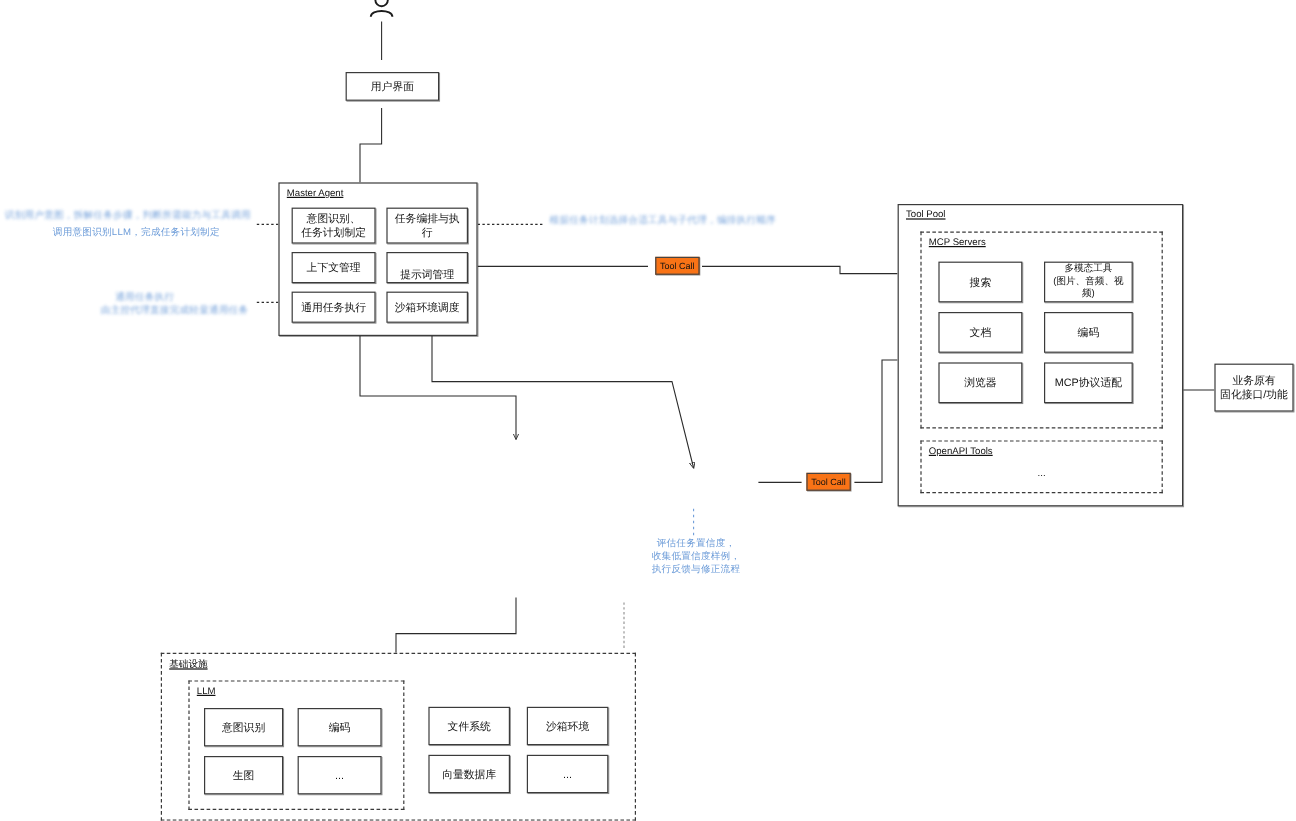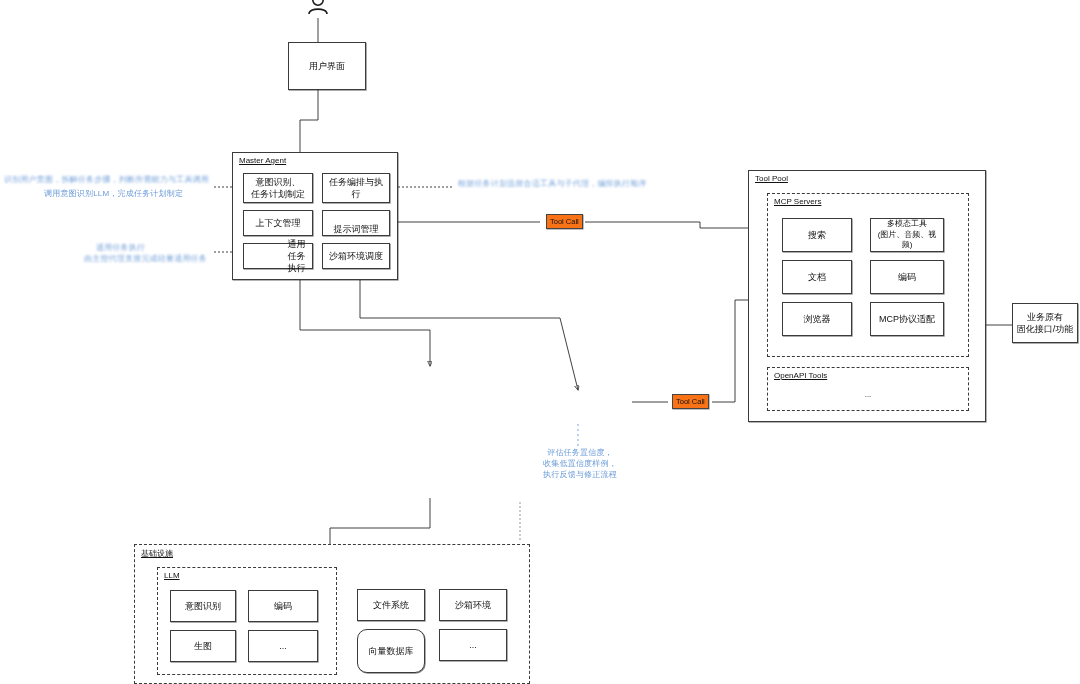--- a/index.html
+++ b/index.html
@@ -93,21 +93,21 @@
 
       <path d="M520,540 L520,500" stroke-dasharray="2,2" opacity="0.55"></path>
     </g>
   </svg>
 
   <svg class="user-icon" viewBox="0 0 26 22">
     <circle cx="13" cy="7" r="5.2" fill="#ffffff" stroke="#1c1c1c" stroke-width="1.6"></circle>
     <path d="M4,21 C4,14.5 22,14.5 22,21" fill="#ffffff" stroke="#1c1c1c" stroke-width="1.6"></path>
   </svg>
 
-  <div class="box" style="left:288px;top:42px;width:78px;height:48px;">
+  <div class="box" style="left:288px;top:60px;width:78px;height:24px;">
     <span class="lbl">用户界面</span>
   </div>
 
   <div class="group solid" style="left:232px;top:152px;width:166px;height:128px;border-style:solid;">
     <span class="gtitle">Master Agent</span>
 
     <div class="box" style="left:10px;top:20px;width:70px;height:30px;">
       <span class="lbl">
         <span>意图识别、</span><br>
         <span>任务计划制定</span>
@@ -119,21 +119,21 @@
     </div>
 
     <div class="box" style="left:10px;top:57px;width:70px;height:26px;">
       <span class="lbl">上下文管理</span>
     </div>
 
     <div class="box" style="left:89px;top:57px;width:68px;height:26px;align-items:flex-end;">
       <span class="lbl">提示词管理</span>
     </div>
 
-    <div class="box" style="left:10px;top:90px;width:70px;height:26px;padding-left:37px;">
+    <div class="box" style="left:10px;top:90px;width:70px;height:26px;">
       <span class="lbl">通用任务执行</span>
     </div>
 
     <div class="box" style="left:89px;top:90px;width:68px;height:26px;text-align:right;">
       <span class="lbl">沙箱环境调度</span>
     </div>
   </div>
 
   <div class="note illegible" style="left:4px;top:174px;">识别用户意图，拆解任务步骤，判断所需能力与工具调用</div>
   <div class="note" style="left:44px;top:188px;">调用意图识别LLM，完成任务计划制定</div>
@@ -212,21 +212,21 @@
         <span class="lbl">...</span>
       </div>
     </div>
 
     <div class="box" style="left:222px;top:44px;width:68px;height:32px;">
       <span class="lbl">文件系统</span>
     </div>
     <div class="box" style="left:304px;top:44px;width:68px;height:32px;">
       <span class="lbl">沙箱环境</span>
     </div>
-    <div class="box" style="left:222px;top:84px;width:68px;height:44px;border-radius:10px;">
+    <div class="box" style="left:222px;top:84px;width:68px;height:32px;">
       <span class="lbl">向量数据库</span>
     </div>
     <div class="box" style="left:304px;top:84px;width:68px;height:32px;">
       <span class="lbl">...</span>
     </div>
   </div>
 
 </div>
 
 </body></html>

